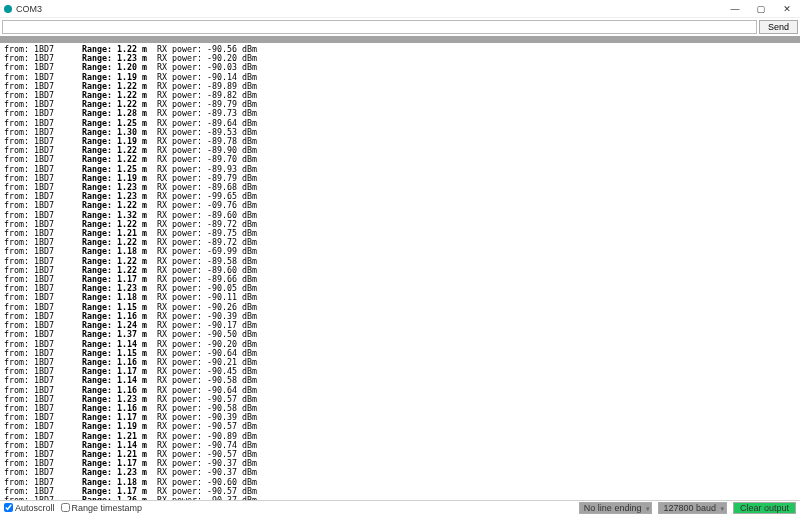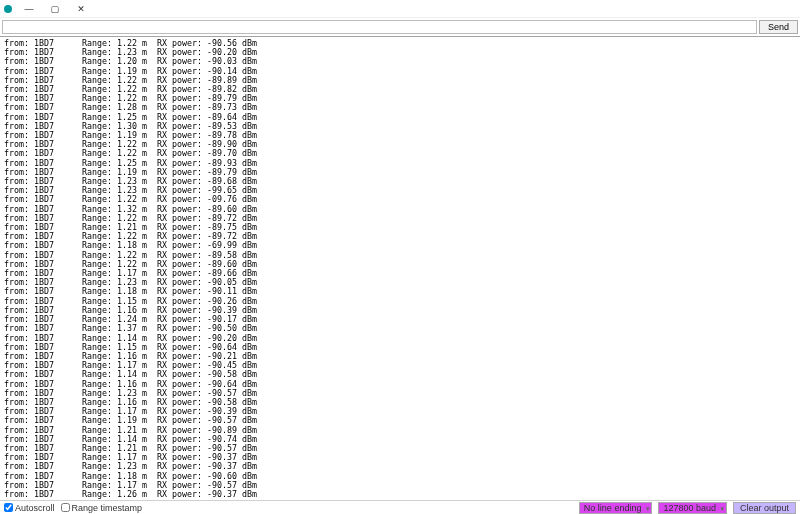--- a/index.html
+++ b/index.html
@@ -2,40 +2,41 @@
 <html><head>
 <meta charset="utf-8">
 <style>
   * { margin: 0; padding: 0; box-sizing: border-box; }
   body { font-family: "Segoe UI", Arial, sans-serif; background: #fff; width: 800px; height: 514px; overflow: hidden; display: flex; flex-direction: column; }
   .titlebar { height: 18px; display: flex; align-items: center; background: #fff; border-bottom: 1px solid #eee; font-size: 9px; }
   .titlebar .appicon { width: 8px; height: 8px; border-radius: 50%; background: #00979d; margin: 0 4px; display: inline-block; }
   .titlebar .title { flex: 1; color: #333; font-size: 9px; }
   .titlebar .winbtns { display: flex; }
   .titlebar .winbtn { width: 26px; height: 18px; display: flex; align-items: center; justify-content: center; font-size: 9px; color: #333; cursor: pointer; }
-  .inputrow { display: flex; padding: 2px; border-bottom: 1px solid #a3a3a3; gap: 2px; }
+  .inputrow { display: flex; padding: 2px; border-bottom: 7px solid #a3a3a3; gap: 2px; }
   .inputrow input { flex: 1; height: 14px; border: 1px solid #bbb; font-size: 9px; padding: 0 3px; outline: none; }
   .inputrow button { height: 14px; font-size: 9px; padding: 0 8px; border: 1px solid #aaa; background: #f2f2f2; cursor: pointer; }
   .console { flex: 1; overflow: hidden; font-family: "Consolas", monospace; font-size: 8.3px; line-height: 9.2px; color: #000; padding: 2px 0 0 4px; white-space: pre; }
   .console .line span.col { display: inline-block; }
   .console .c1 { width: 78px; }
-  .console .c2 { width: 75px; }
+  .console .c2 { width: 75px; font-weight: bold; }
   .footer { height: 14px; border-top: 1px solid #d0d0d0; display: flex; align-items: center; font-size: 9px; padding: 0 4px; color: #333; gap: 6px; }
   .footer .chk { display: flex; align-items: center; gap: 2px; }
   .footer .chk input { width: 9px; height: 9px; }
   .footer .spacer { flex: 1; }
-  .footer .sel { border: 1px solid #aaa; background: #d946ef; padding: 0 10px 0 4px; height: 12px; font-size: 9px; display: flex; align-items: flex-end; position: relative; min-width: 60px; cursor: pointer; }
+  .footer .sel { border: 1px solid #aaa; background: #a3a3a3; padding: 0 10px 0 4px; height: 12px; font-size: 9px; display: flex; align-items: flex-end; position: relative; min-width: 60px; cursor: pointer; }
   .footer .sel::after { content: "▾"; position: absolute; right: 2px; font-size: 7px; color: #666; }
-  .footer .clr { border: 1px solid #aaa; background: #c4b5fd; padding: 0 6px; height: 12px; font-size: 9px; cursor: pointer; display: flex; align-items: center; }
+  .footer .clr { border: 1px solid #aaa; background: #22c55e; padding: 0 6px; height: 12px; font-size: 9px; cursor: pointer; display: flex; align-items: center; }
 </style>
 </head>
 <body>
 
 <div class="titlebar">
   <span class="appicon"></span>
+  <span class="title">COM3</span>
   <div class="winbtns">
     <div class="winbtn">—</div>
     <div class="winbtn">▢</div>
     <div class="winbtn close">✕</div>
   </div>
 </div>
 
 <div class="inputrow">
   <input type="text" value="" style="">
   <button>Send</button>

